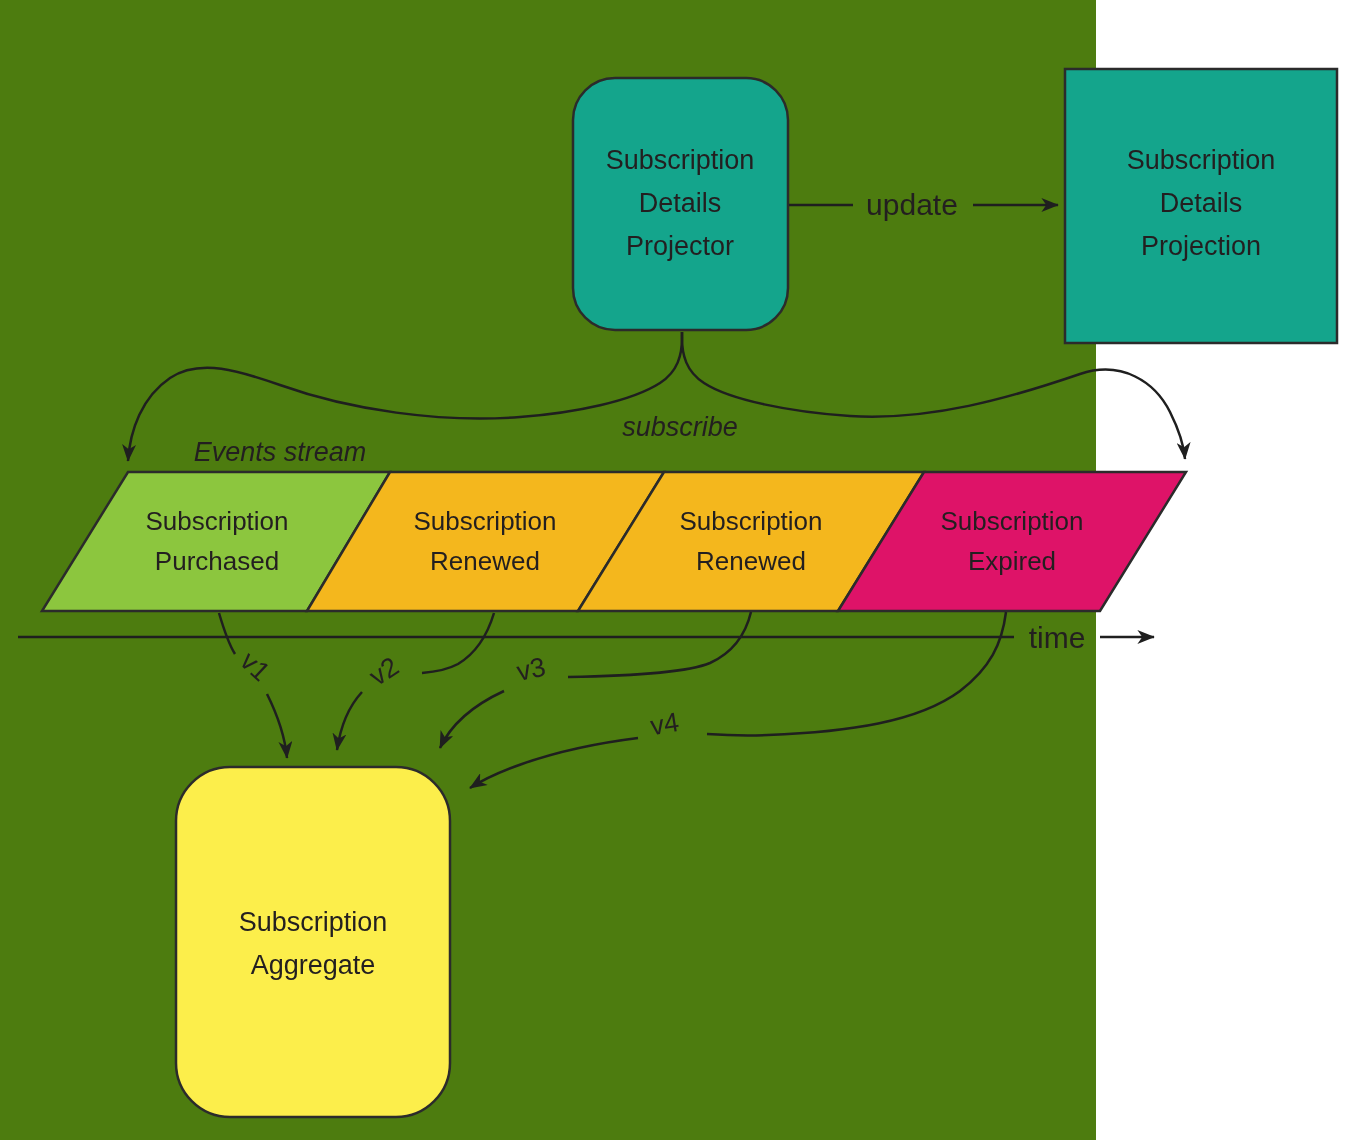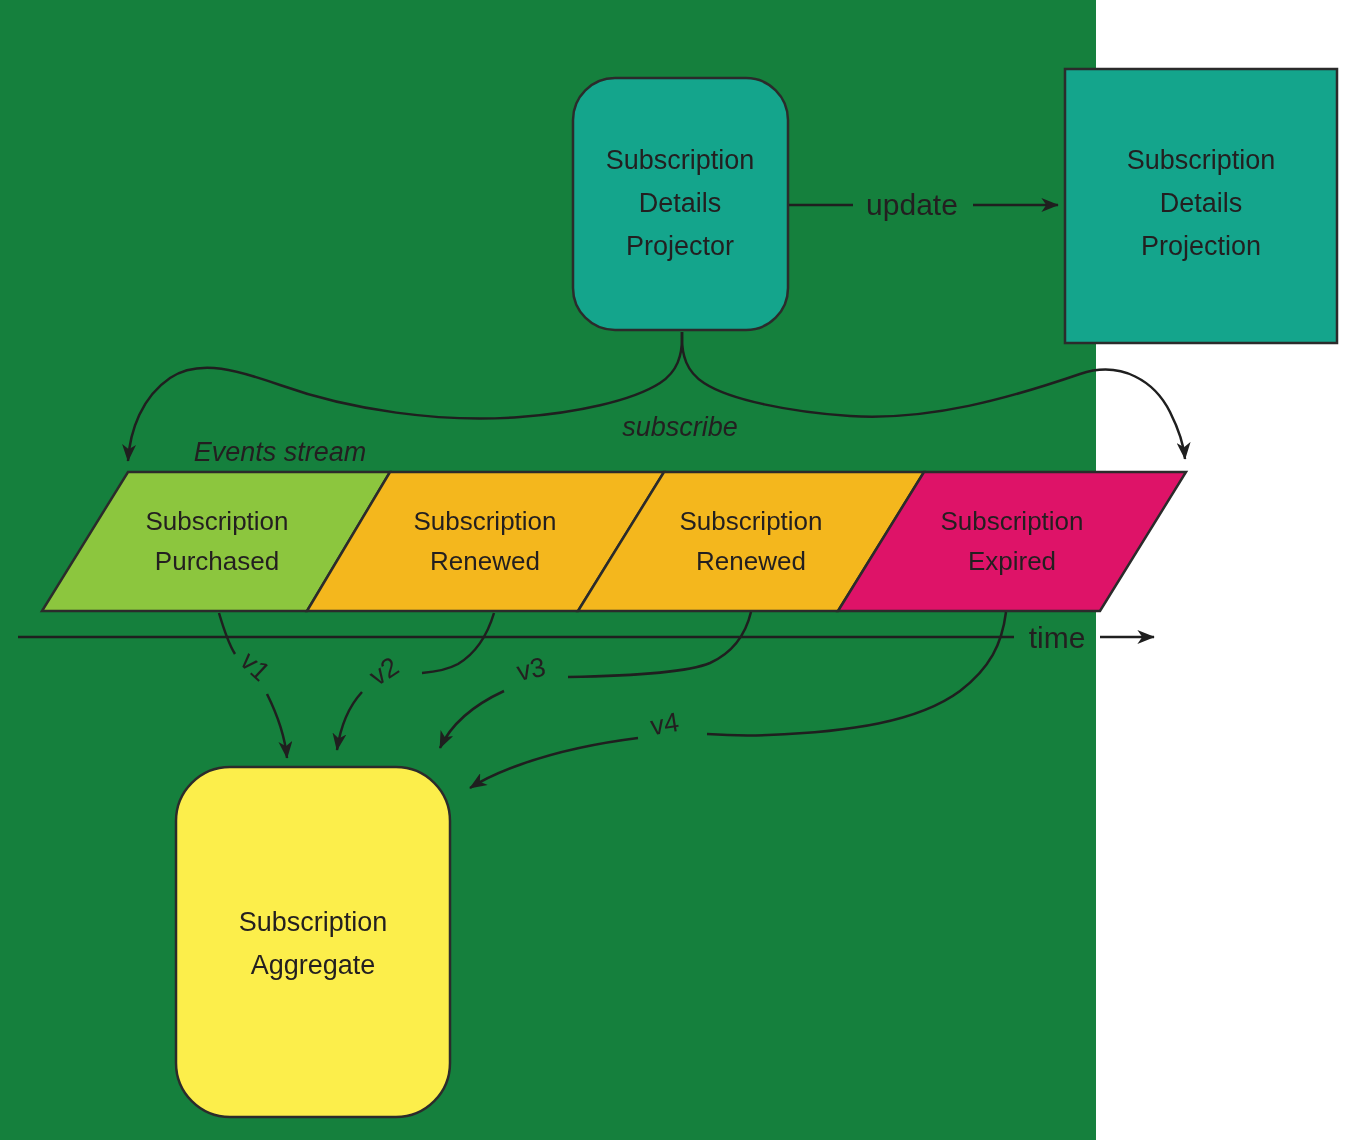--- a/index.html
+++ b/index.html
@@ -1,16 +1,16 @@
 <!DOCTYPE html>
 <html><head>
 <meta charset="utf-8">
 <style>
   html,body { margin:0; padding:0; background:#ffffff; }
-  .stage { width:1096px; height:1140px; position:relative; background:#15803d; }
+  .stage { width:1096px; height:1140px; position:relative; background:#4d7c0f; }
   svg { display:block; }
   .ln { stroke:#1f1f1f; stroke-width:2.5; fill:none; }
   .shape { stroke:#2b2b2b; stroke-width:2.5; }
   .t { font-family:"Liberation Sans", sans-serif; fill:#231f20; }
   .box-t { font-size:27px; }
   .seg-t { font-size:26px; }
   .it { font-style:italic; }
   .big-t { font-size:30px; }
   .v-t { font-size:27px; }
   .mid { text-anchor:middle; }

